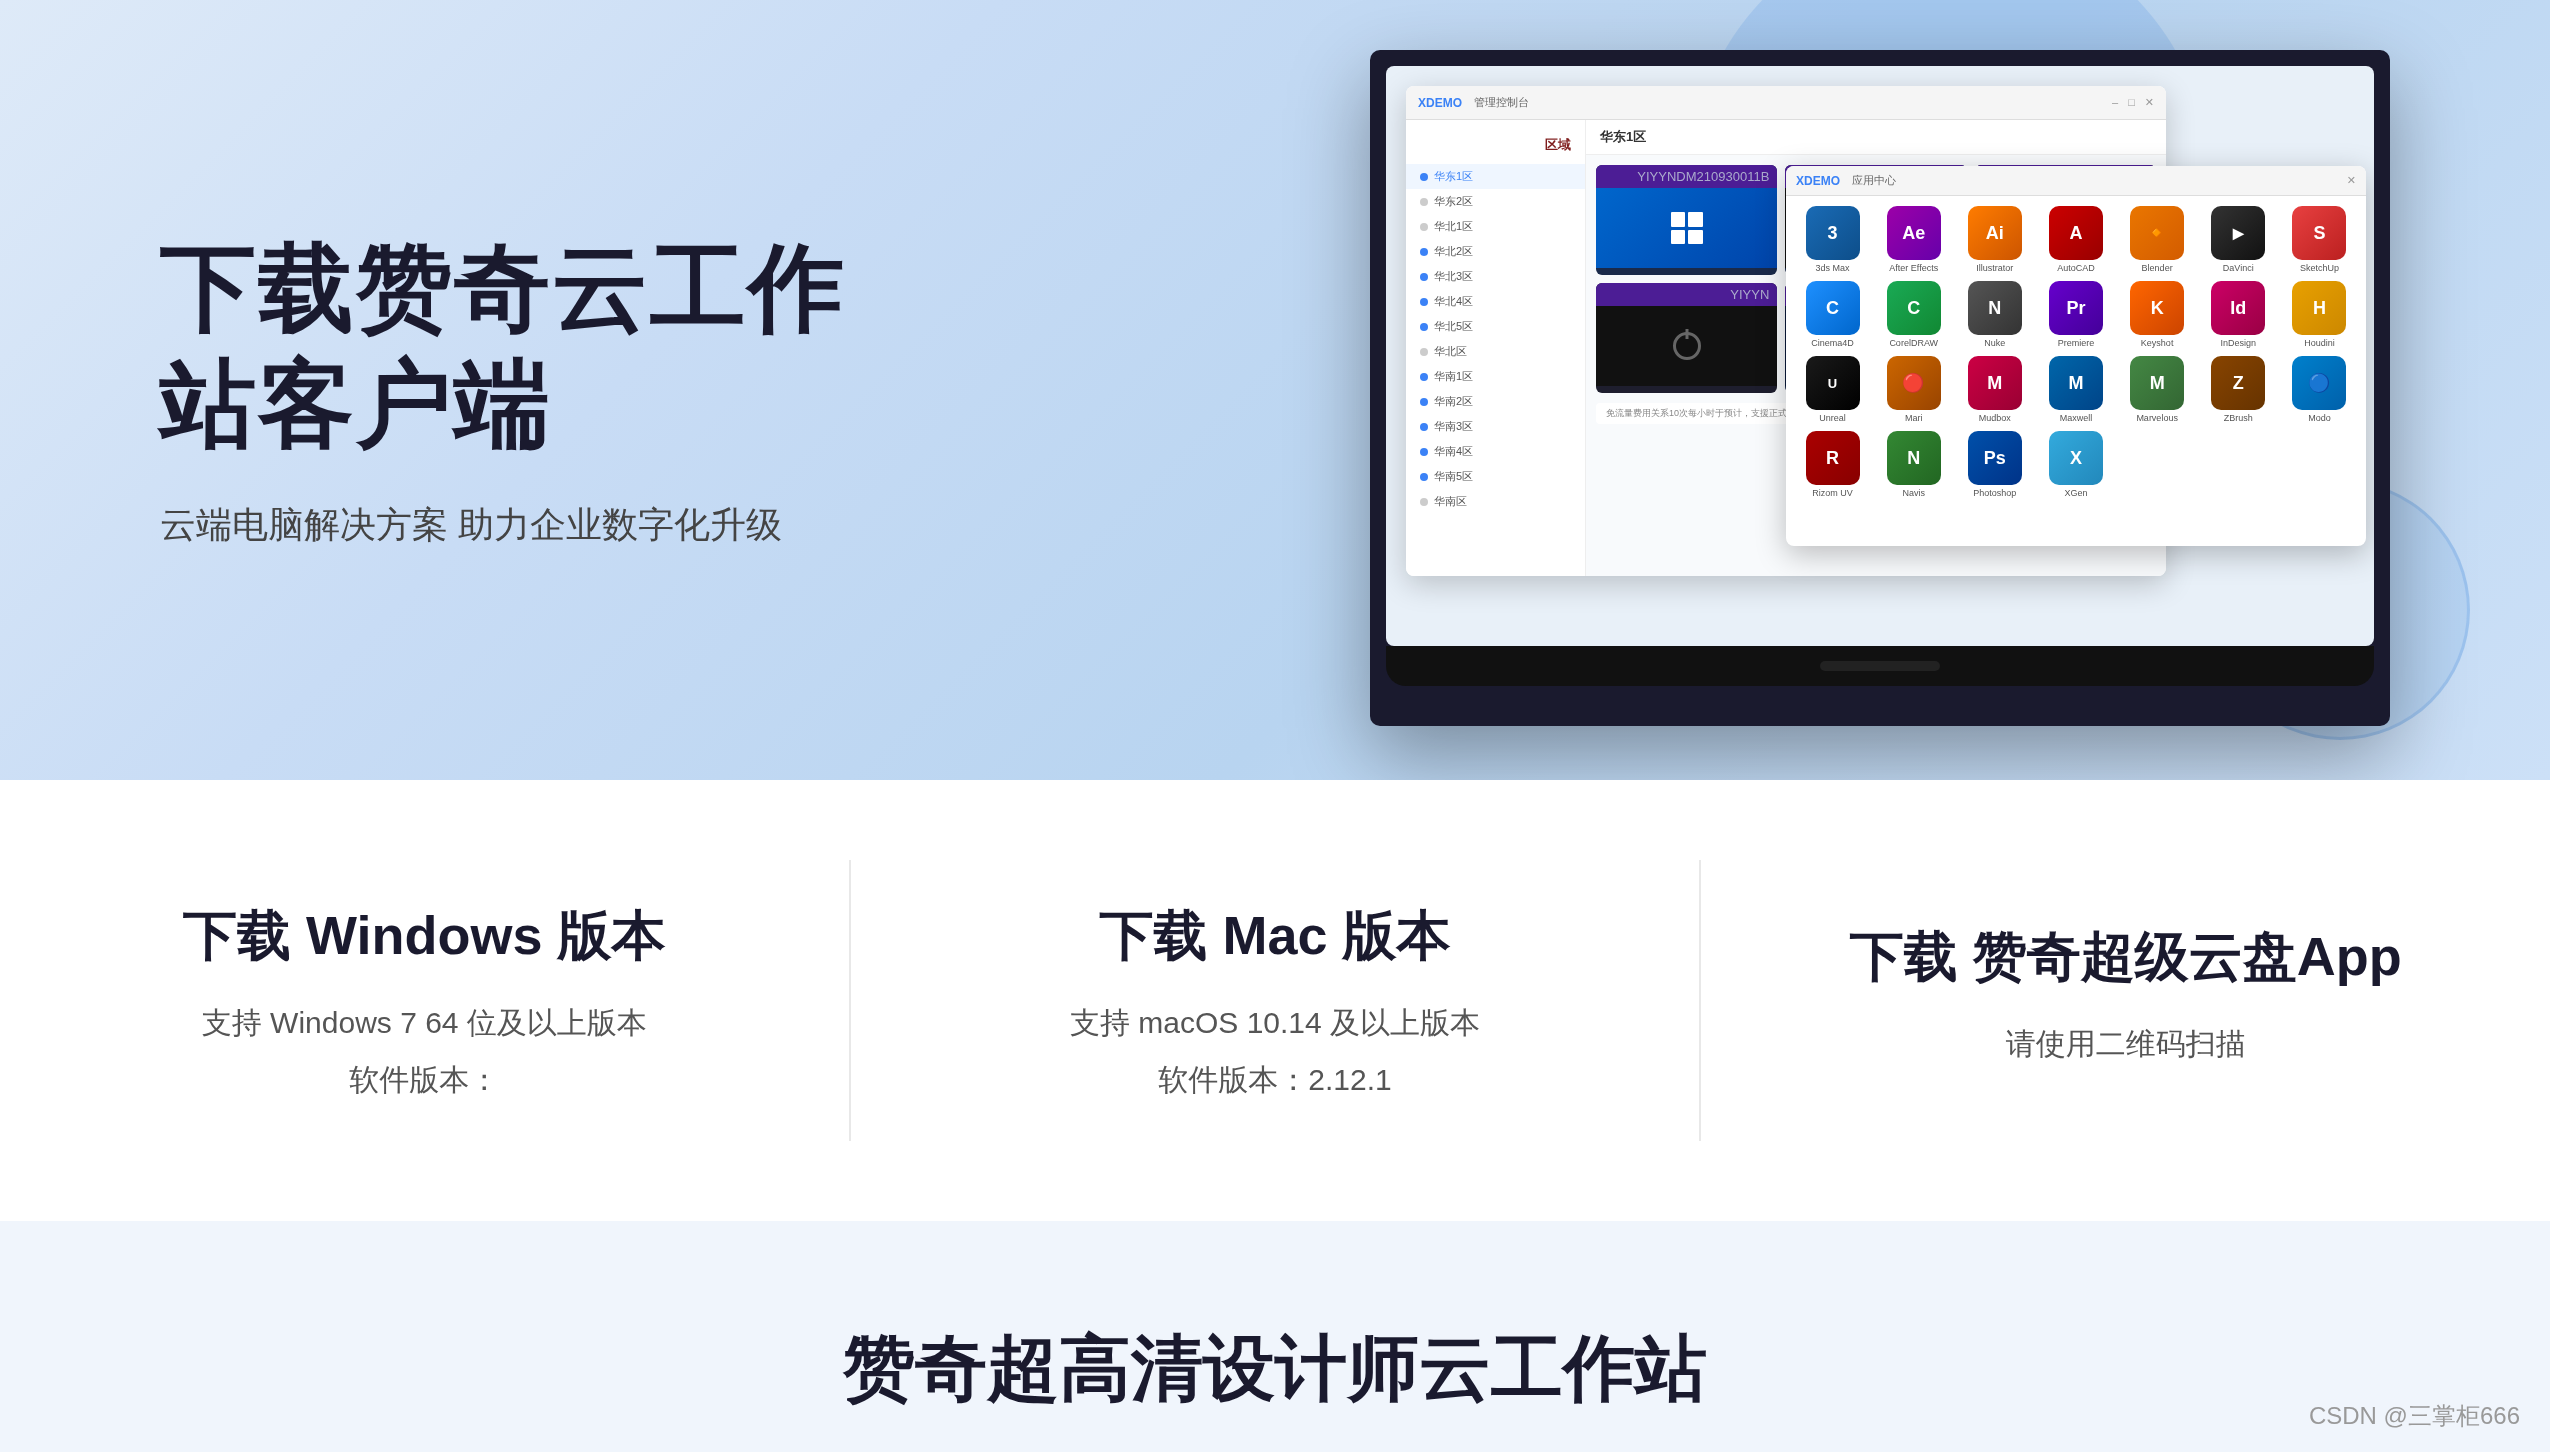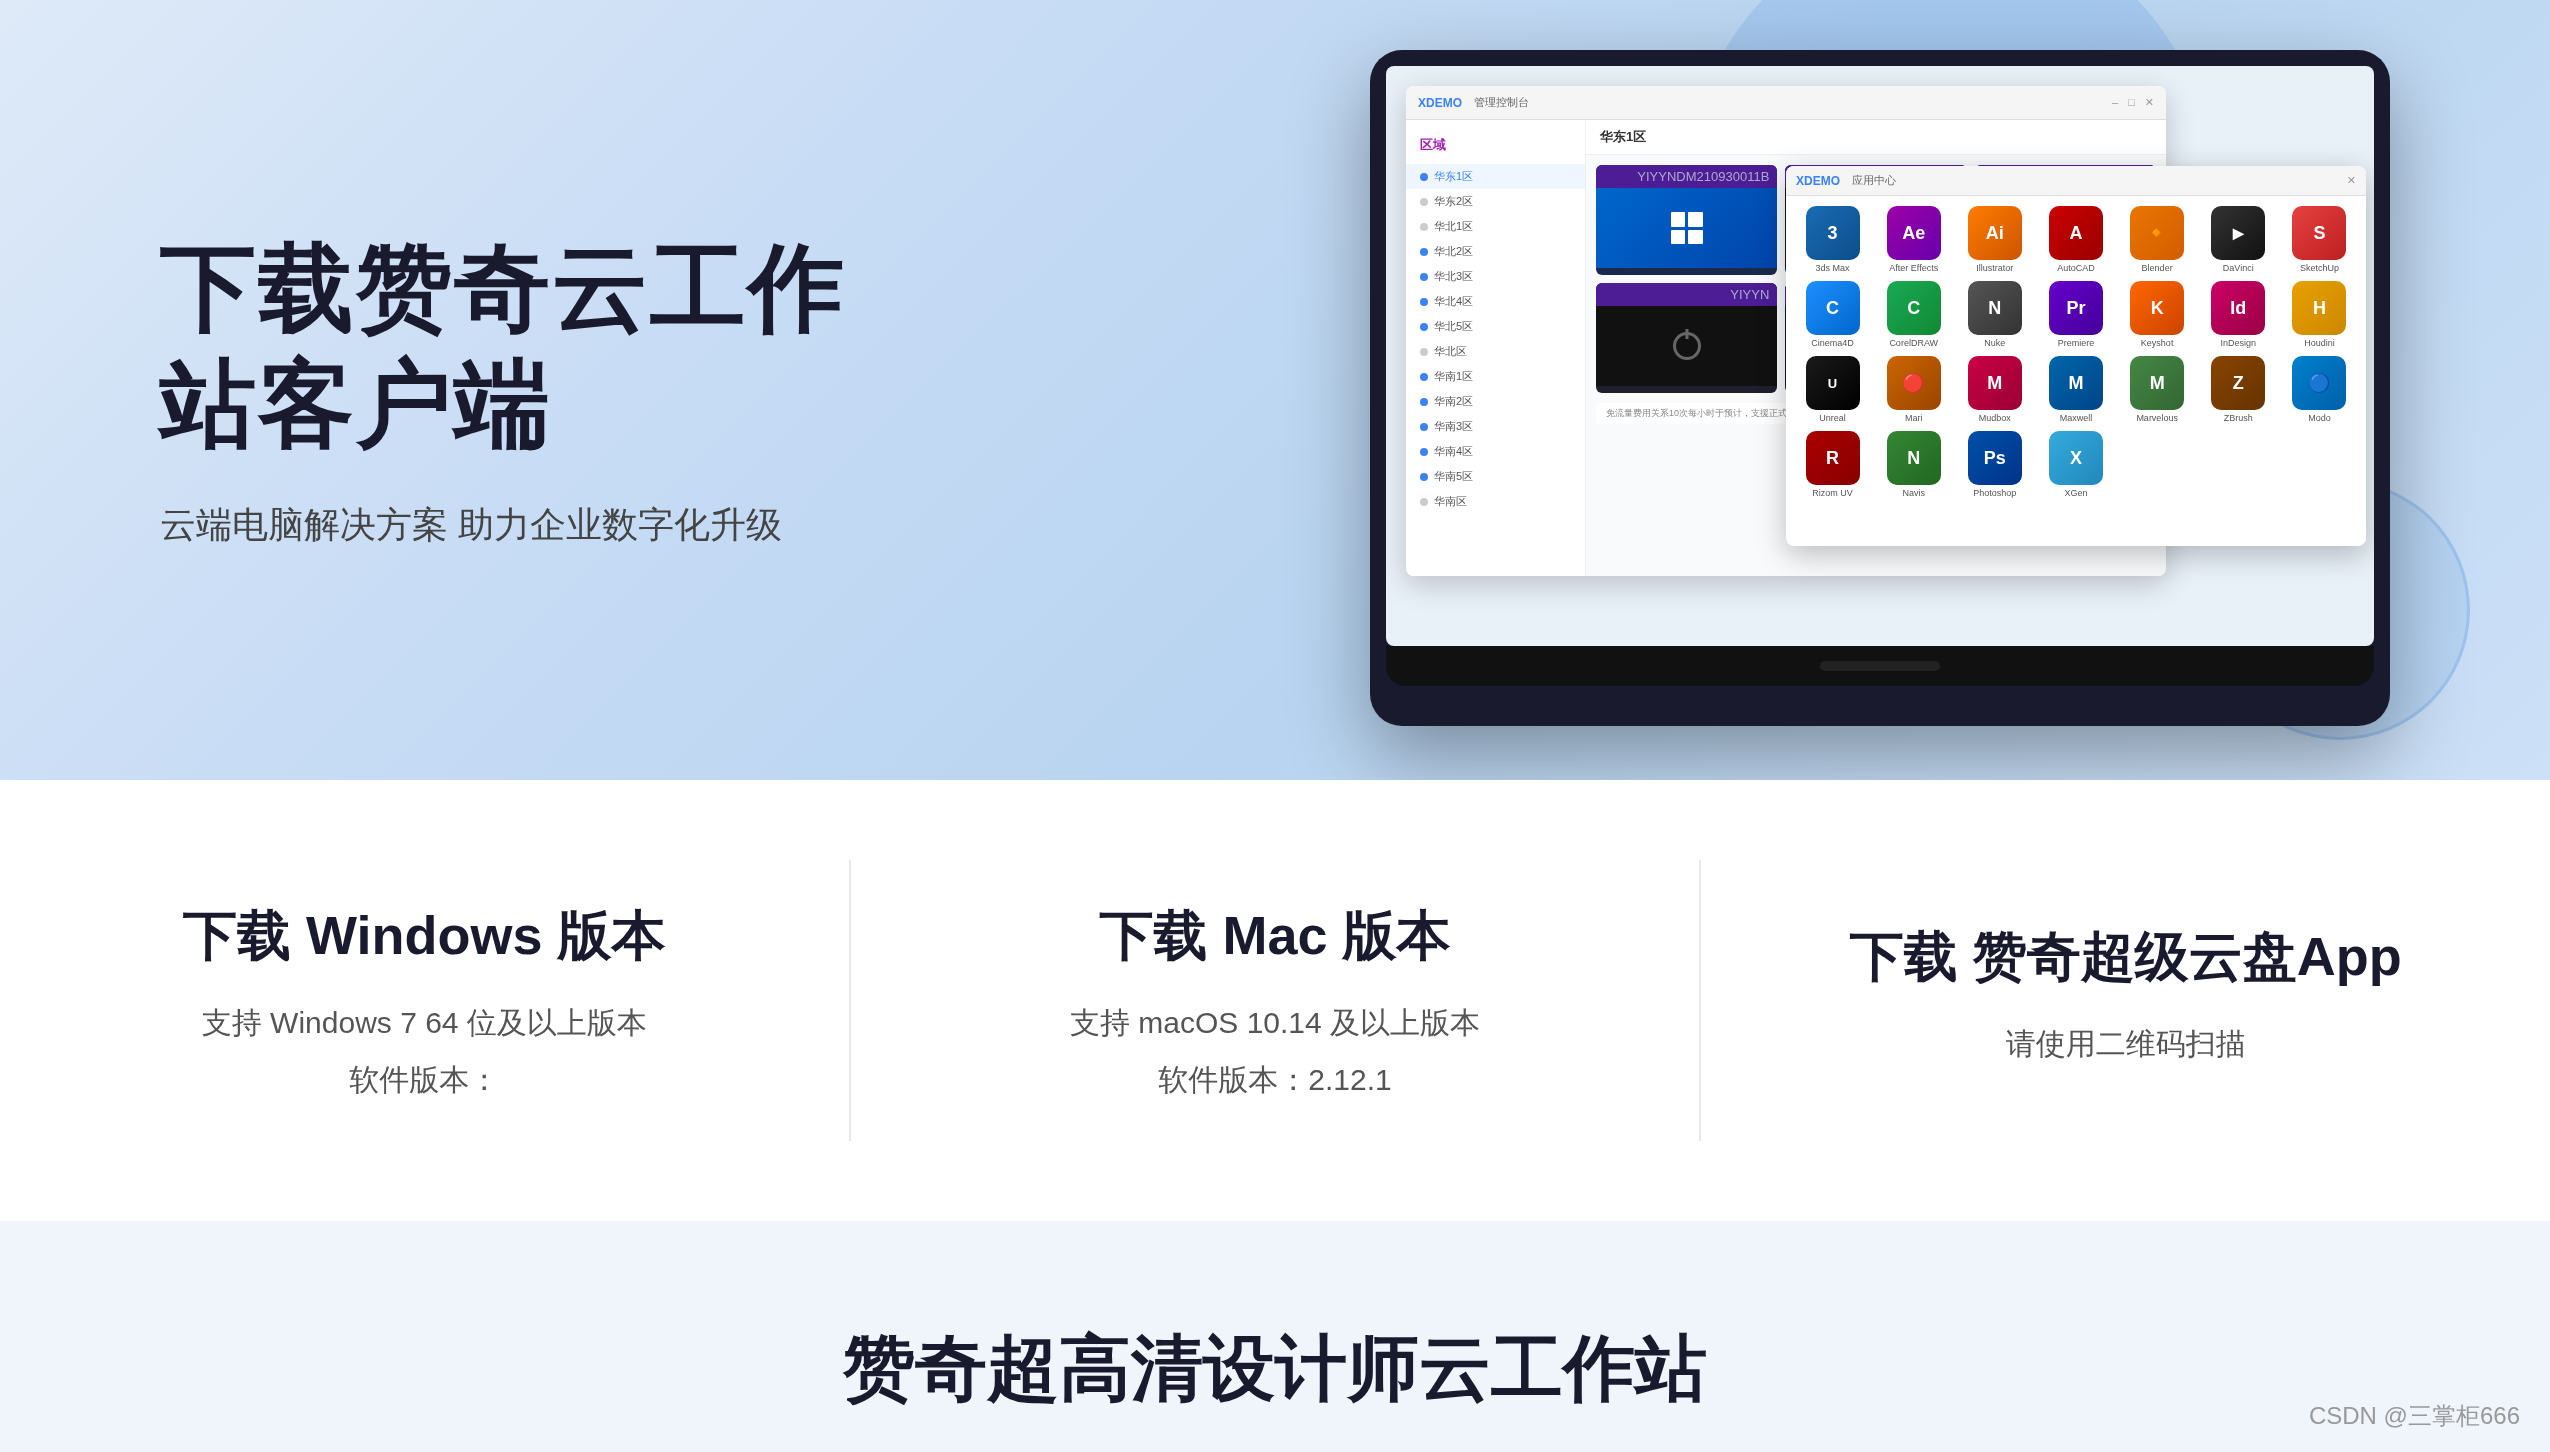--- a/index.html
+++ b/index.html
@@ -70,21 +70,21 @@
     .hero-mockup {
       position: absolute;
       right: 160px;
       top: 50px;
       width: 1020px;
       z-index: 2;
     }
 
     .laptop-frame {
       background: #1a1a2e;
-      border-radius: 32px;
+      border-radius: 10px;
       padding: 16px 16px 40px 16px;
       box-shadow: 0 30px 80px rgba(0,0,0,0.35);
       position: relative;
       text-decoration: underline;
     }
 
     .laptop-screen {
       background: #e8f0f8;
       border-radius: 8px;
       overflow: hidden;
@@ -136,22 +136,23 @@
     .app-sidebar {
       width: 180px;
       background: #fff;
       border-right: 1px solid #eee;
       padding: 10px 0;
     }
 
     .sidebar-header {
       font-size: 13px;
       font-weight: 600;
-      color: #a21caf;
+      color: #7f1d1d;
       padding: 6px 14px 10px;
+      text-align: right;
     }
 
     .sidebar-item {
       padding: 5px 14px;
       font-size: 11px;
       color: #555;
       display: flex;
       align-items: center;
       gap: 6px;
       cursor: pointer;

